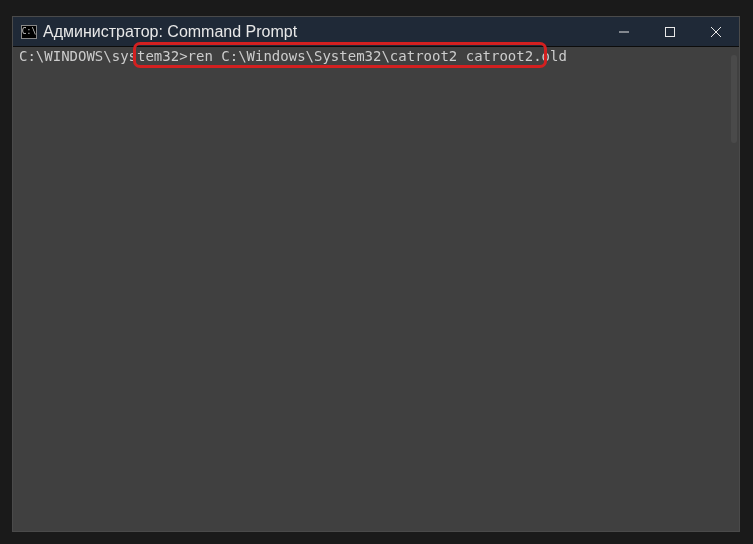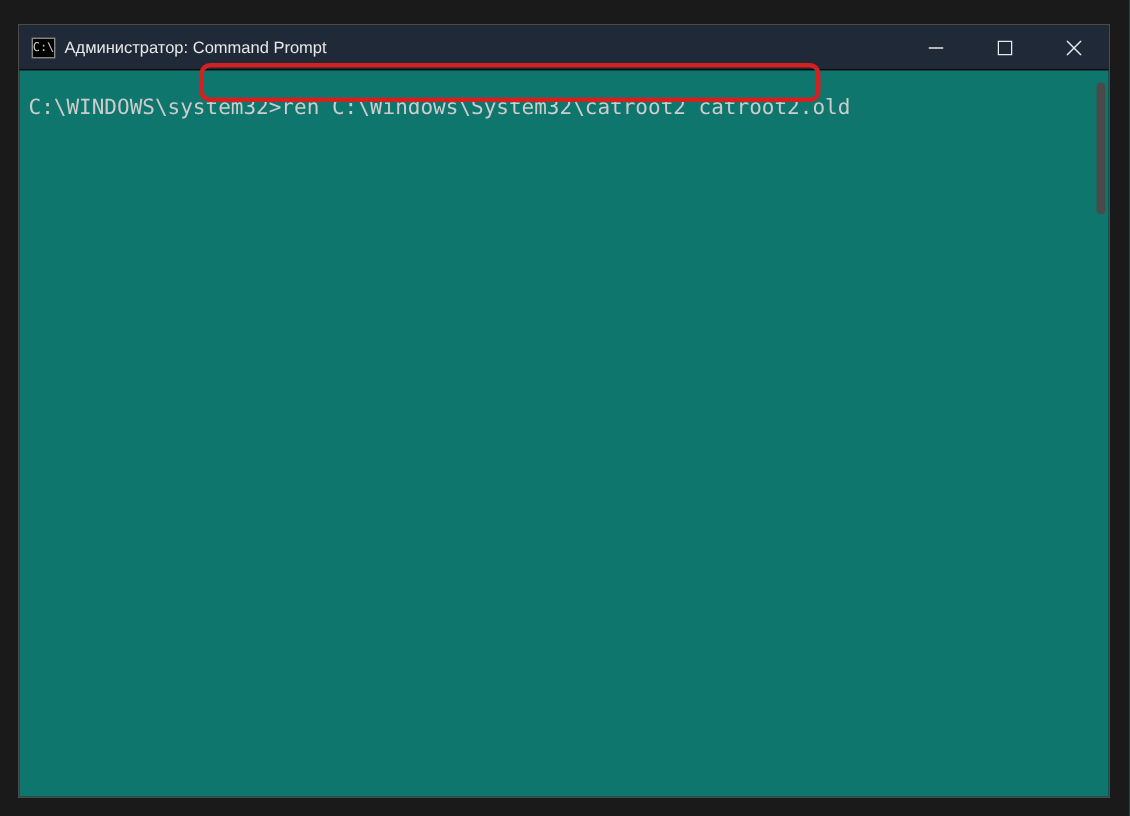--- a/index.html
+++ b/index.html
@@ -53,43 +53,43 @@
       display: flex;
       align-items: center;
       justify-content: center;
       font-size: 8px;
       color: #ccc;
       font-family: monospace;
     }
     
     .window-title {
       color: #e8e8e8;
-      font-size: 11px;
+      font-size: 16px;
       font-family: 'Segoe UI', sans-serif;
     }
     
     .titlebar-right {
       display: flex;
       height: 100%;
     }
     
     .window-control {
       width: 46px;
       height: 100%;
       display: flex;
       align-items: center;
       justify-content: center;
       color: #e8e8e8;
       cursor: pointer;
     }
     
     .terminal-body {
       flex: 1;
-      background: #0f766e;
-      padding: 16px 0 8px 6px;
+      background: #404040;
+      padding: 0 0 8px 6px;
       position: relative;
       overflow: hidden;
     }
     
     .terminal-line {
       color: #cccccc;
       font-size: 14px;
       line-height: 18px;
       white-space: pre;
       font-family: 'Consolas', monospace;

